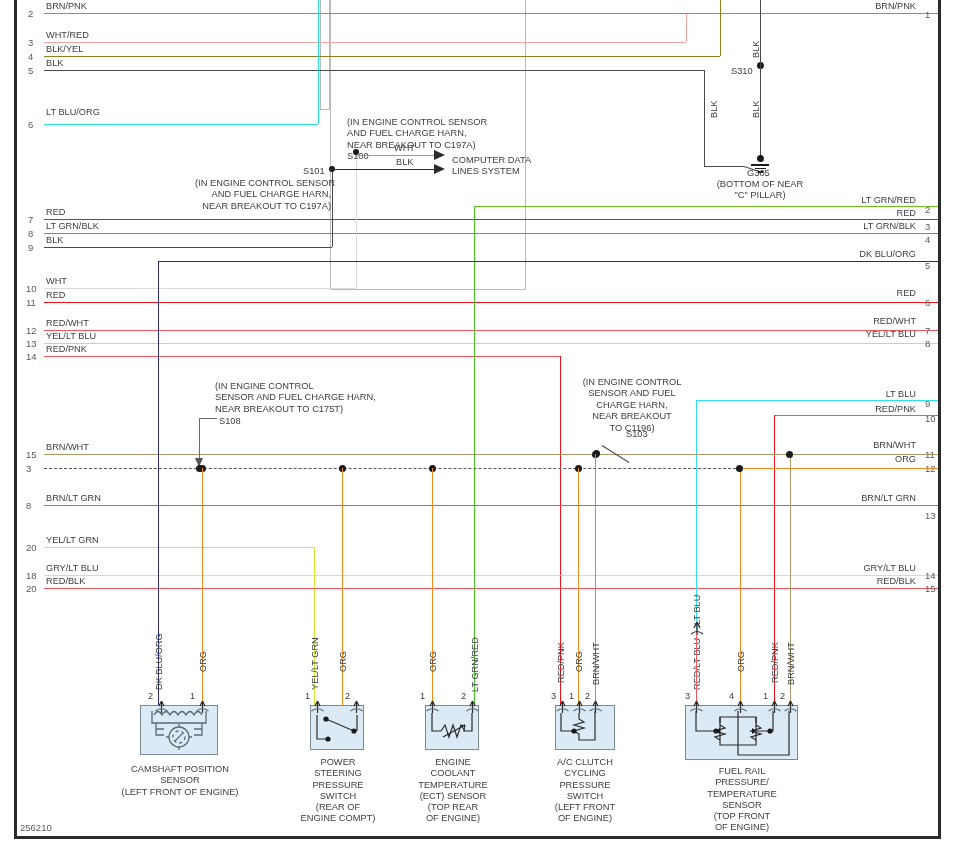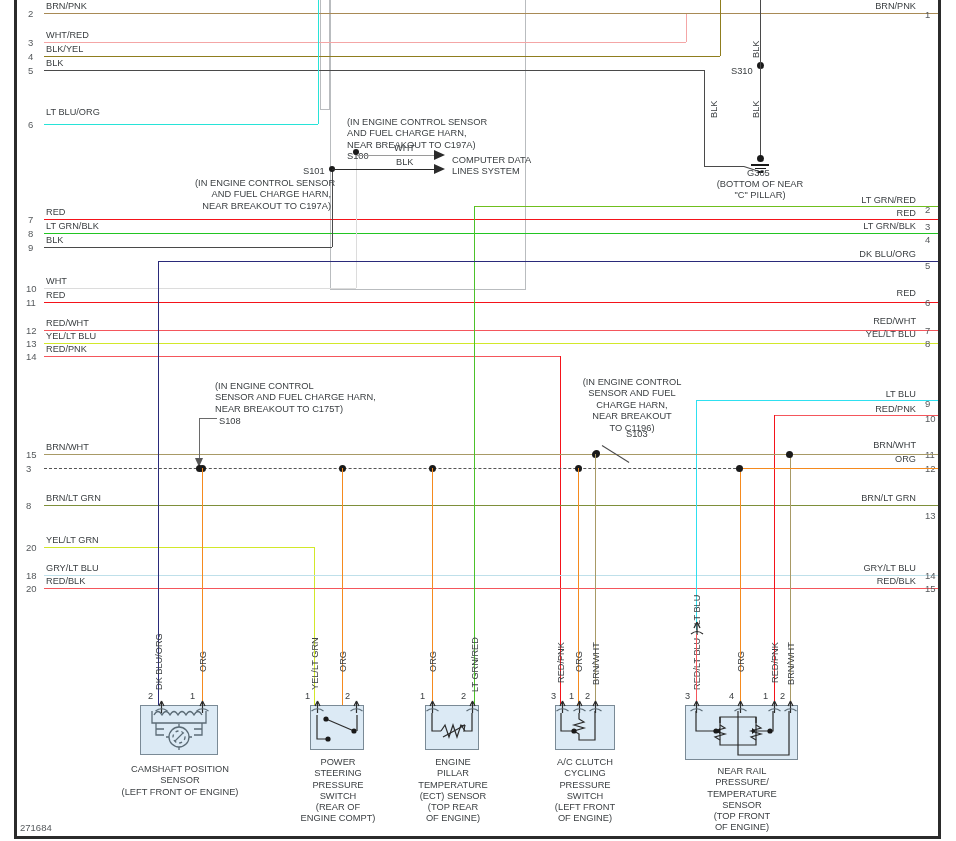--- a/index.html
+++ b/index.html
@@ -417,21 +417,21 @@
   <div class="centry" style="left:466px;top:698px;">
     <svg width="13" height="16" viewBox="0 0 13 16">
       <path d="M6.5 15 L6.5 4" stroke="#2b2b2b" stroke-width="1.2" fill="none"></path>
       <path d="M6.5 3 L4 8 M6.5 3 L9 8" stroke="#2b2b2b" stroke-width="1.2" fill="none"></path>
       <path d="M0.5 13 Q6.5 8.5 12.5 13" stroke="#5b6b76" stroke-width="1.2" fill="none"></path>
     </svg>
   </div>
   <div class="conn-pin" style="left:420px;top:692px;">1</div>
   <div class="conn-pin" style="left:461px;top:692px;">2</div>
   <div class="comp-cap" style="left:406px;top:757px;width:94px;">ENGINE
-PILLAR
+COOLANT
 TEMPERATURE
 (ECT) SENSOR
 (TOP REAR
 OF ENGINE)</div>
 
   <div class="comp" style="left:555px;top:705px;width:60px;height:45px;"></div>
   <div class="internals" style="left:555px;top:705px;">
     <svg width="60" height="45" viewBox="0 0 60 45">
       <g stroke="#2b2b2b" stroke-width="1.2" fill="none">
         <path d="M6 8 L6 26 L18 26"></path>
@@ -516,22 +516,22 @@
     <svg width="13" height="16" viewBox="0 0 13 16">
       <path d="M6.5 15 L6.5 4" stroke="#2b2b2b" stroke-width="1.2" fill="none"></path>
       <path d="M6.5 3 L4 8 M6.5 3 L9 8" stroke="#2b2b2b" stroke-width="1.2" fill="none"></path>
       <path d="M0.5 13 Q6.5 8.5 12.5 13" stroke="#5b6b76" stroke-width="1.2" fill="none"></path>
     </svg>
   </div>
   <div class="conn-pin" style="left:685px;top:692px;">3</div>
   <div class="conn-pin" style="left:729px;top:692px;">4</div>
   <div class="conn-pin" style="left:763px;top:692px;">1</div>
   <div class="conn-pin" style="left:780px;top:692px;">2</div>
-  <div class="comp-cap" style="left:695px;top:766px;width:94px;">NEAR RAIL
+  <div class="comp-cap" style="left:695px;top:766px;width:94px;">FUEL RAIL
 PRESSURE/
 TEMPERATURE
 SENSOR
 (TOP FRONT
 OF ENGINE)</div>
 
-  <div class="diagid" style="left:20px;top:822px;">271684</div>
+  <div class="diagid" style="left:20px;top:822px;">256210</div>
 
 </div>
 
 </body></html>

